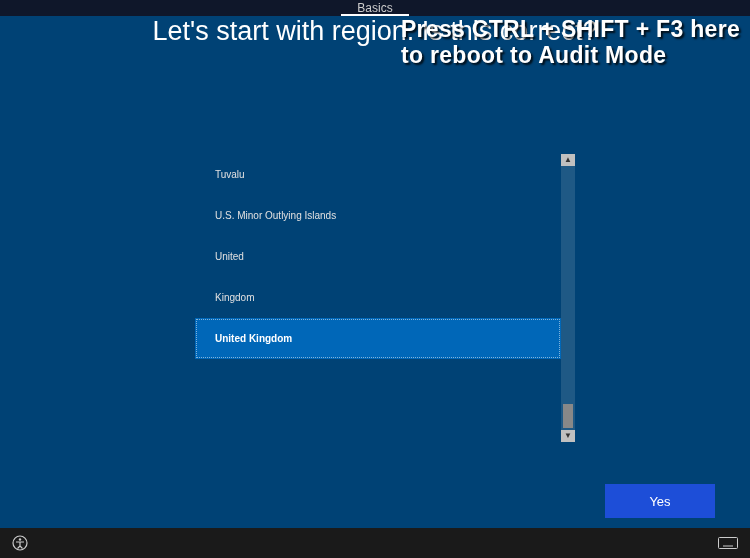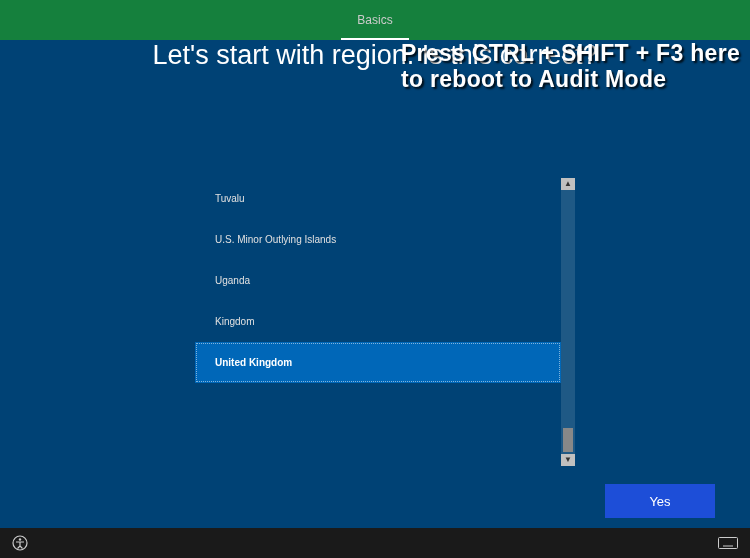--- a/index.html
+++ b/index.html
@@ -6,22 +6,22 @@
     body {
       width: 750px;
       height: 558px;
       background: #004275;
       font-family: "Segoe UI", sans-serif;
       color: #fff;
       overflow: hidden;
       position: relative;
     }
     .header {
-      height: 40px;
-      background: #15803d;
+      height: 16px;
+      background: #0f172a;
       display: flex;
       align-items: center;
       justify-content: center;
       position: relative;
     }
     .tab {
       color: #ccc;
       font-size: 12px;
       padding: 0 16px;
       height: 100%;
@@ -166,21 +166,21 @@
 
   <div class="list-wrap">
     <div class="list">
       <div class="list-item">
           <span>Tuvalu</span>
         </div>
       <div class="list-item">
           <span>U.S. Minor Outlying Islands</span>
         </div>
       <div class="list-item">
-          <span>Uganda</span>
+          <span>United</span>
         </div>
       <div class="list-item">
           <span>Kingdom</span>
         </div>
       <div class="list-item selected">
           <span>United Kingdom</span>
         </div>
     </div>
     <div class="scrollbar">
       <div class="scroll-arrow scroll-up">▲</div>

